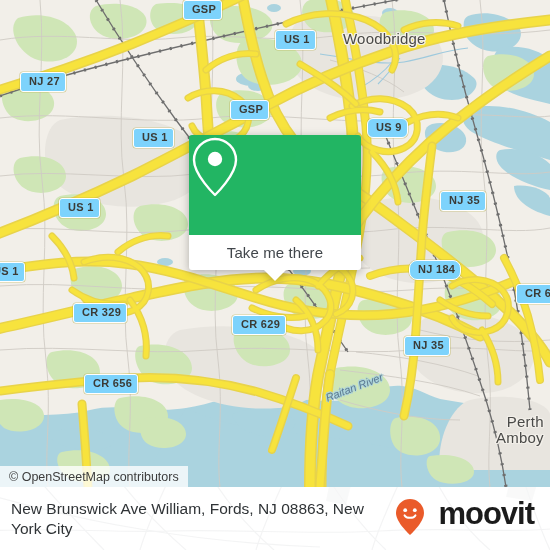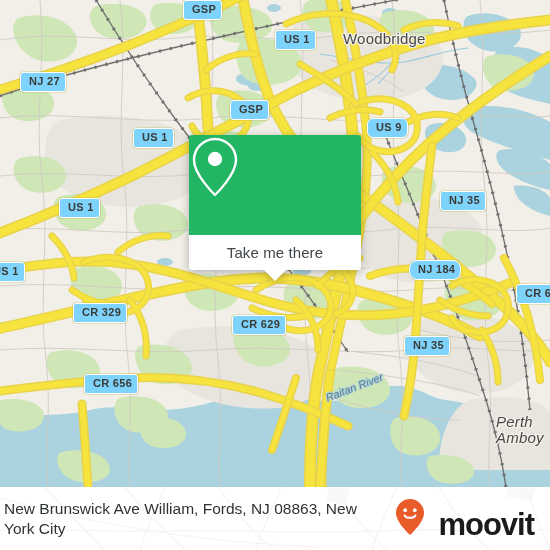--- a/index.html
+++ b/index.html
@@ -30,21 +30,21 @@
     position: absolute;
     color: #4a4a48;
     font-size: 15px;
     letter-spacing: .2px;
     white-space: nowrap;
     text-shadow:
       1.4px 0 #f2efe9, -1.4px 0 #f2efe9, 0 1.4px #f2efe9, 0 -1.4px #f2efe9,
       1px 1px #f2efe9, -1px 1px #f2efe9, 1px -1px #f2efe9, -1px -1px #f2efe9;
     pointer-events: none;
   }
-  .map-place.two-line { line-height: 16px; text-align: left; font-style: italic; }
+  .map-place.two-line { line-height: 16px; text-align: right; }
 
   .river-label {
     position: absolute;
     color: #5d7b91;
     font-size: 11px;
     font-style: italic;
     white-space: nowrap;
     text-shadow:
       1.2px 0 #aad3df, -1.2px 0 #aad3df, 0 1.2px #aad3df, 0 -1.2px #aad3df;
     pointer-events: none;
@@ -131,34 +131,34 @@
     position: absolute;
     left: 0; top: 0; width: 550px; height: 63px;
     opacity: .16;
     pointer-events: none;
   }
   #footer-inner {
     position: relative;
     height: 63px;
     display: flex;
     align-items: center;
-    padding: 0 12px 0 4px;
+    padding: 0 12px 0 11px;
   }
   #footer-address {
     flex: 1 1 auto;
     color: #2f3336;
     font-size: 15.5px;
     line-height: 20px;
     max-width: 400px;
     padding-right: 8px;
   }
   #brand {
     flex: 0 0 auto;
     display: flex;
-    align-items: flex-end;
+    align-items: flex-start;
     gap: 13px;
     margin-right: 4px;
   }
   #brand-text {
     color: #1b1b1b;
     font-size: 31px;
     font-weight: bold;
     letter-spacing: -1px;
     line-height: 1;
   }
@@ -490,20 +490,21 @@
             <circle cx="26" cy="24" r="7.2" fill="#ffffff"></circle>
           </svg>
         </span>
       </div>
       <div id="popup-foot">
         <span id="popup-foot-label">Take me there</span>
         <div id="popup-tail"></div>
       </div>
     </div>
 
+    <div id="attribution">© OpenStreetMap contributors</div>
   </div>
 
   <div id="footer">
     <svg id="footer-watermark" viewBox="0 0 550 63">
       <g fill="none" stroke="#b9bcc0" stroke-width="1.2">
         <path d="M-10,8 C40,22 90,34 140,42 C200,52 260,58 320,60"></path>
         <path d="M40,-6 C60,18 82,40 104,63"></path>
         <path d="M120,-6 C140,20 162,42 186,63"></path>
         <path d="M214,-6 C232,22 252,44 274,63"></path>
         <path d="M330,-6 C348,22 366,44 386,63"></path>

